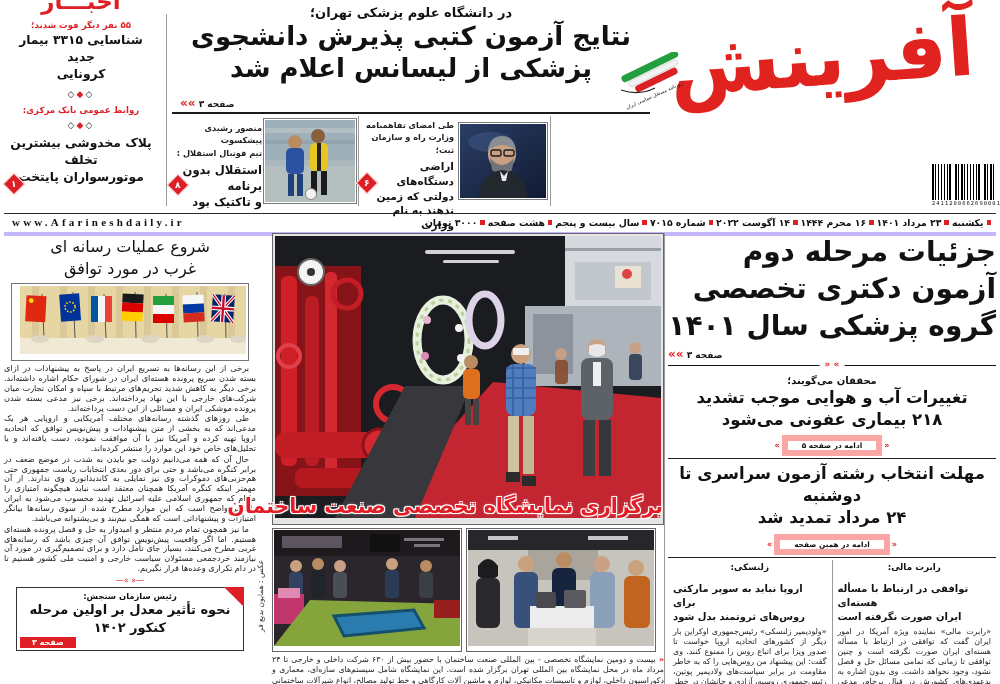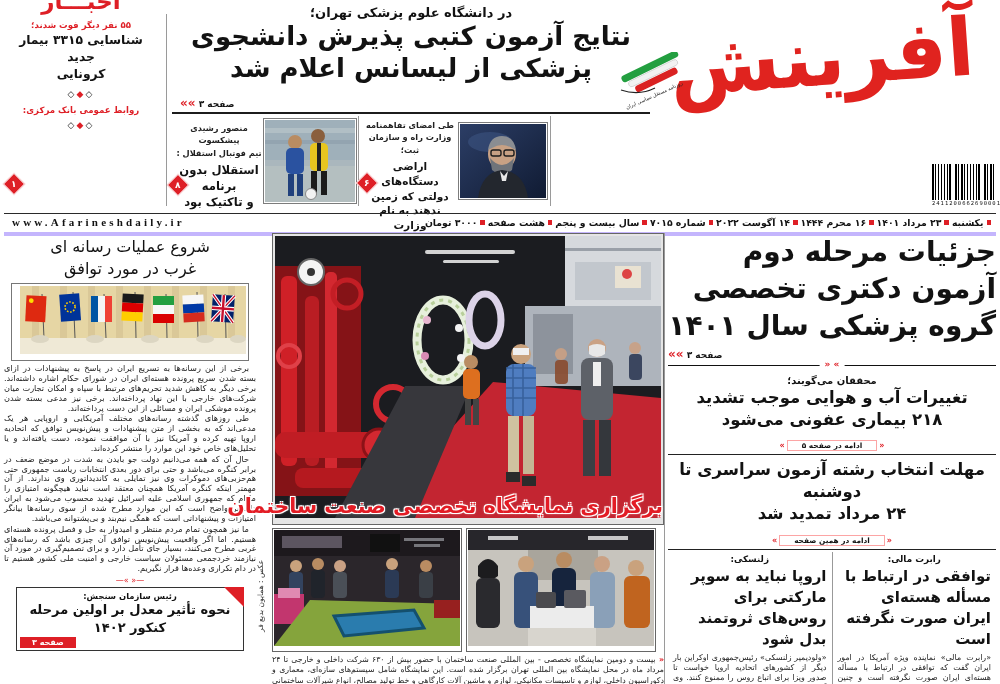--- a/index.html
+++ b/index.html
@@ -19,21 +19,21 @@
   .pbadge{position:absolute;width:16px;height:16px;background:#de1f26;transform:rotate(45deg);
           display:flex;align-items:center;justify-content:center;box-shadow:0 0 0 1px #fff inset}
   .pbadge span{transform:rotate(-45deg);color:#fff;font-size:9px;font-weight:bold}
   
   .topstory{left:172px;top:5px;width:478px;text-align:center}
   .topstory .k{font-size:13px;font-weight:bold}
   .topstory .h{font-size:26px;font-weight:bold;line-height:1.22;margin-top:1px}
   .pageref{font-size:9px;font-weight:bold;direction:ltr}
   .chev{color:#de1f26;font-weight:bold;font-size:12px;letter-spacing:-2px}
   
-  .brieftxt{text-align:center}
+  .brieftxt{text-align:right}
   .brieftxt .k{font-size:8.2px;font-weight:bold;color:#222;line-height:1.5}
   .brieftxt .t{font-size:11.6px;font-weight:bold;line-height:1.4;margin-top:3px}
   .photoframe{position:absolute;border:1px solid #7c7c7c;background:#fff;padding:1px}
   .photoframe svg{display:block}
   
   .logo{position:absolute;right:22px;top:-6px;color:#e0231f;font-weight:bold;font-size:80px;
         transform:rotate(-4deg);line-height:1.6}
   .emblem{position:absolute;left:62px;top:52px;width:80px;text-align:center}
   .emblem-cap{font-size:5px;color:#222;transform:rotate(-24deg);margin-top:-10px}
   .barcode{position:absolute;left:380px;top:164px;width:64px;text-align:center}
@@ -73,42 +73,44 @@
   
   .leadcol{left:668px;top:234px;width:328px}
   .lead-h{font-size:28px;font-weight:bold;line-height:1.32}
   .rule-orn{position:relative;border-top:1.5px solid #111;margin-top:4px;height:6px}
   .rule-orn em{position:absolute;left:50%;top:-7px;transform:translateX(-50%);background:#fff;
                color:#de1f26;font-style:normal;font-size:9px;padding:0 5px;font-weight:bold}
   .art .k{font-size:10px;font-weight:bold;text-align:center;margin-top:3px}
   .art .t{font-size:16.5px;font-weight:bold;text-align:center;line-height:1.32;margin-top:1px}
   .clabel-wrap{display:block;text-align:center;margin:3px 0 2px}
   .rmark{color:#de1f26;font-size:8px;font-weight:bold}
-  .clabel{display:inline-block;border:1px solid #fca5a5;font-size:7.4px;font-weight:bold;padding:0 14px;margin:0 2px}
+  .clabel{display:inline-block;border:6px solid #fca5a5;font-size:7.4px;font-weight:bold;padding:0 14px;margin:0 2px}
   .thinrule{border-top:1px solid #222;margin-top:2px}
   .pair{display:flex;margin-top:2px}
   .pair .pcol{width:50%;padding:2px 5px 0}
   .pair .pcol.first{border-left:1px solid #999}
   .pcol .k{font-size:8.8px;font-weight:bold;text-align:center}
-  .pcol .t{font-size:15px;font-weight:bold;text-align:right;line-height:1.4;margin-top:2px}
+  .pcol .t{font-size:10px;font-weight:bold;text-align:left;line-height:1.4;margin-top:10px}
   .pcol .b{font-size:7.9px;line-height:1.28;text-align:justify;margin-top:3px;color:#222}
 </style>
 </head>
 <body>
 
 <div class="page">
 
   <div class="abs rail">
     <div class="rail-header">اخبـــار</div>
     <div class="rail-k">۵۵ نفر دیگر فوت شدند؛</div>
     <div class="rail-t pre">شناسایی ۳۳۱۵ بیمار جدید
 کرونایی</div>
     <div class="dsep">◇<span class="mid">◆</span>◇</div>
     <div class="rail-k">روابط عمومی بانک مرکزی:</div>
     <div class="dsep">◇<span class="mid">◆</span>◇</div>
+    <div class="rail-t pre" style="margin-top:5px">پلاک مخدوشی بیشترین تخلف
+موتورسواران پایتخت</div>
   </div>
   <div class="pbadge" style="left:6px;top:176px">
       <span>۱</span>
     </div>
   <div class="vline" style="left:166px;top:14px;height:192px"></div>
 
   <div class="abs topstory">
     <div class="k">در دانشگاه علوم پزشکی تهران؛</div>
     <div class="h pre">نتایج آزمون کتبی پذیرش دانشجوی
 پزشکی از لیسانس اعلام شد</div>

